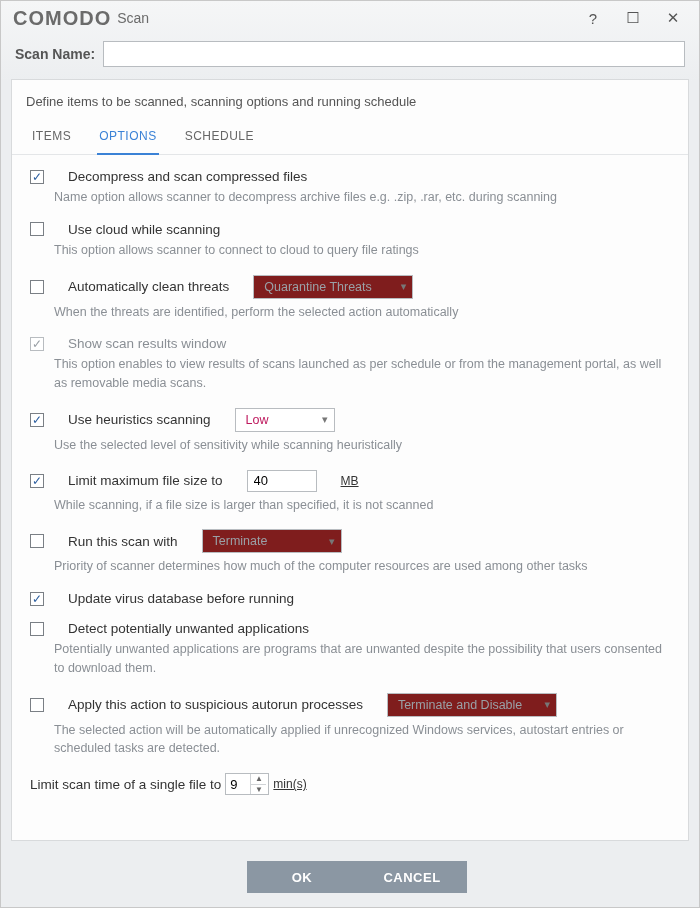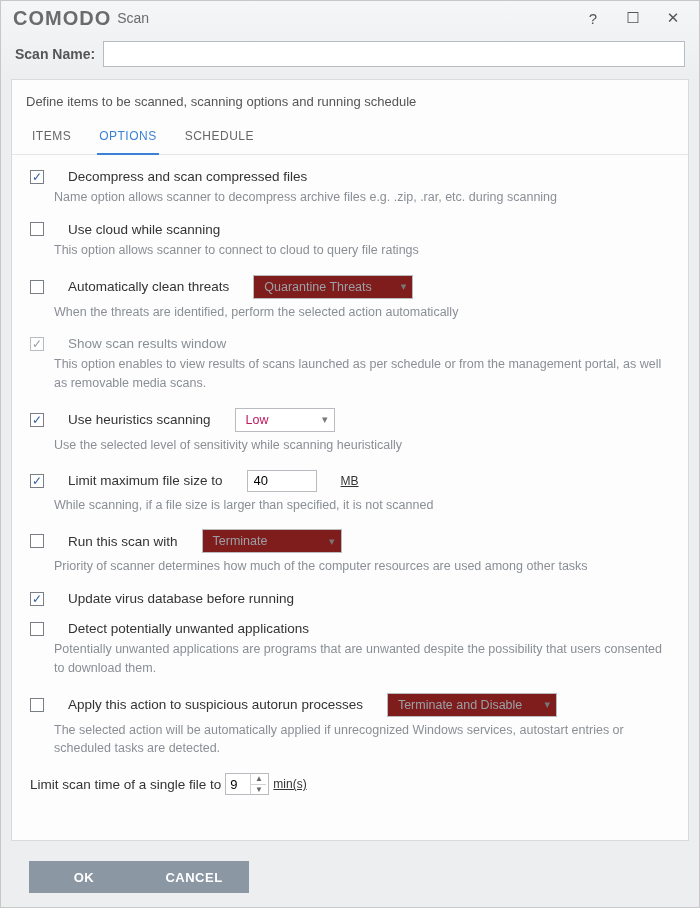--- a/index.html
+++ b/index.html
@@ -198,21 +198,21 @@
   }
   .spin .arrows span {
     flex:1; font-size: 8px; color:#666;
     display:flex; align-items:center; justify-content:center;
     cursor:pointer;
   }
   .spin .arrows span:first-child { border-bottom:1px solid #d0d3d6;}
   .unit { color:#333; font-size:12px;text-decoration:underline; }
   .footer {
     display: flex;
-    justify-content: flex-start;
+    justify-content: center;
     gap: 0;
     padding: 10px 14px 14px 28px;
   }
   .btn {
     min-width: 110px;
     height: 32px;
     background: #8b97a3;
     color: #fff;
     border: none;
     font-size: 13px;

